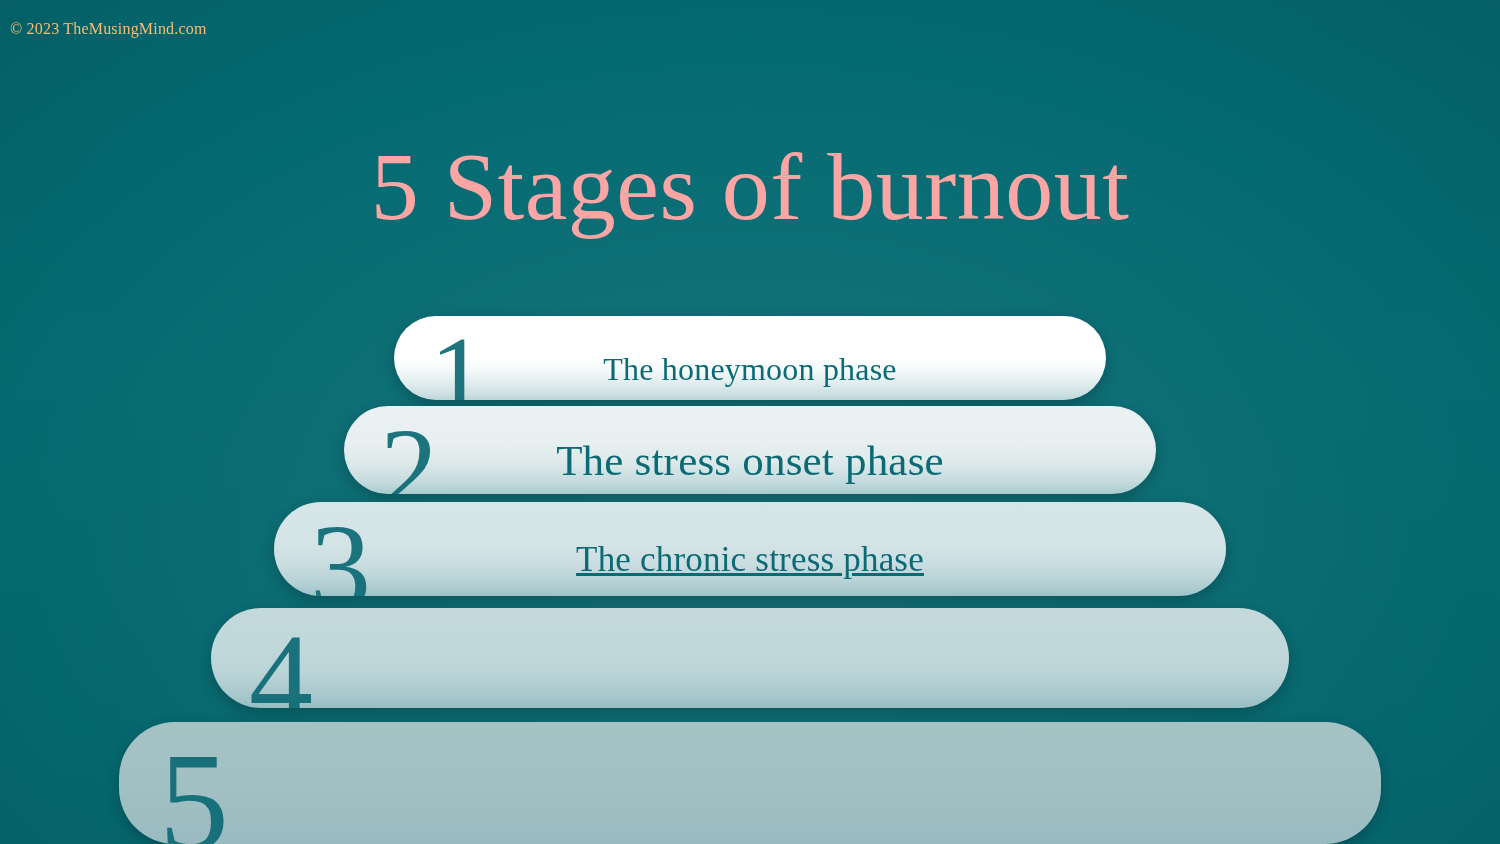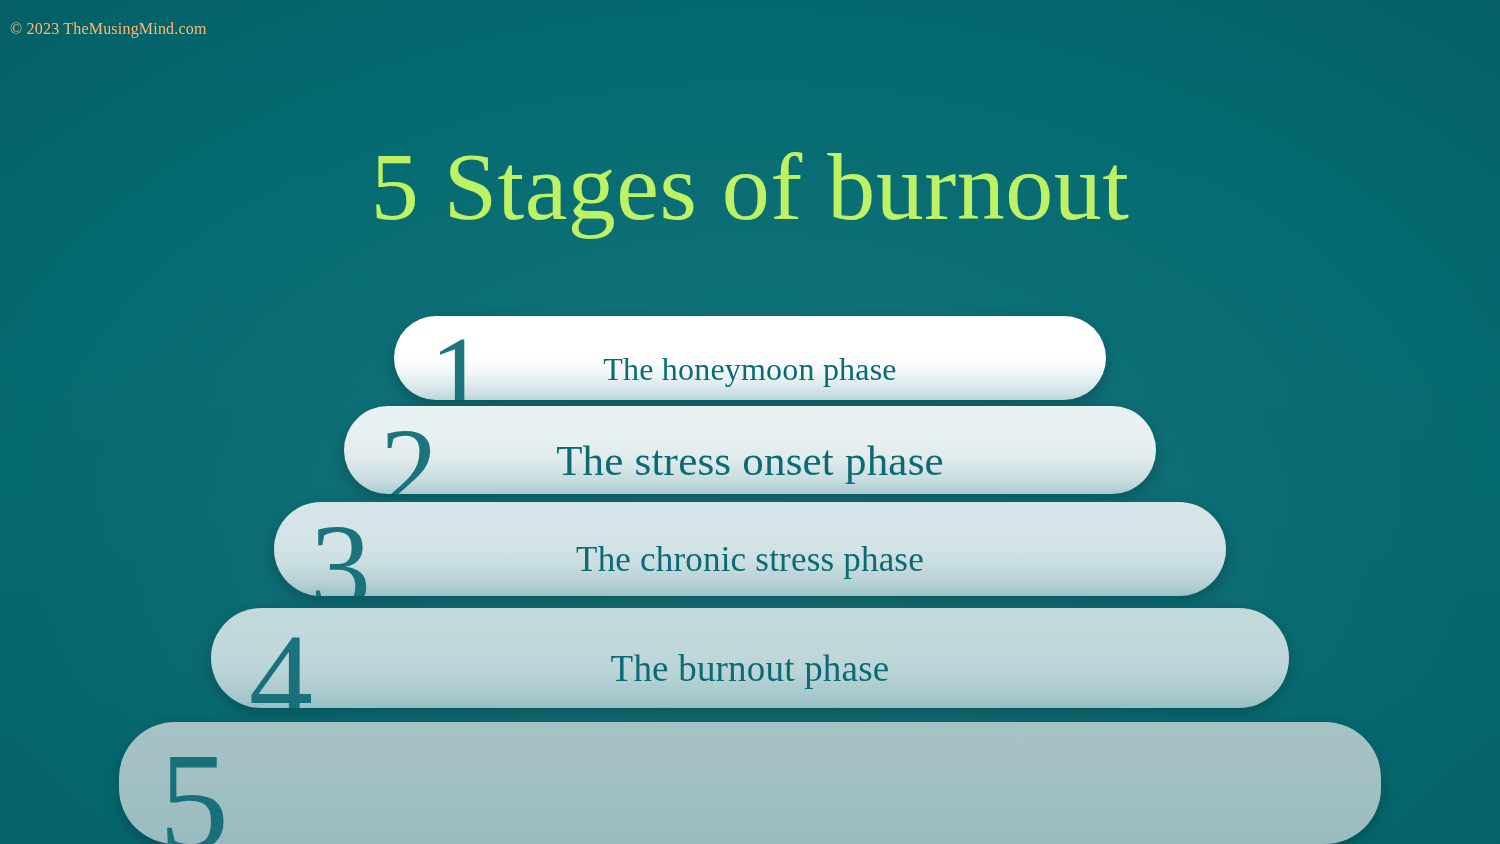--- a/index.html
+++ b/index.html
@@ -39,21 +39,21 @@
     z-index: 5;
     white-space: nowrap;
   }
 
   .page-title {
     position: absolute;
     top: 72px;
     left: 0;
     width: 1500px;
     text-align: center;
-    color: #bef264;
+    color: #fca5a5;
     font-size: 96px;
     line-height: 1.06;
     font-weight: normal;
     letter-spacing: 0.5px;
     z-index: 5;
   }
 
   
   .stage-stack {
     position: absolute;
@@ -124,21 +124,21 @@
   .row-2 .stage-number { font-size: 116px; top: 5px; left: 36px; }
   .row-2 .stage-label { font-size: 43px; }
 
   .row-3 { top: 186px; }
   .row-3 .stage-bar {
     width: 952px; height: 94px; border-radius: 47px;
     background: linear-gradient(180deg,
       #d6e5e7 0%, #d4e4e6 44%, #cadde0 66%, #b5d1d5 86%, #9cc3c8 100%);
   }
   .row-3 .stage-number { font-size: 122px; top: 5px; left: 36px; }
-  .row-3 .stage-label { font-size: 35px; }
+  .row-3 .stage-label { font-size: 35px; text-decoration: underline; }
 
   .row-4 { top: 292px; }
   .row-4 .stage-bar {
     width: 1078px; height: 100px; border-radius: 50px;
     background: linear-gradient(180deg,
       #c3d9dc 0%, #c1d8db 44%, #b9d3d6 66%, #a9c9cd 86%, #97bec3 100%);
   }
   .row-4 .stage-number { font-size: 128px; top: 6px; left: 38px; }
   .row-4 .stage-label { font-size: 37px; }
 
@@ -179,21 +179,20 @@
   <div class="stage-row row-3">
     <div class="stage-bar">
       <span class="stage-number">3</span>
       <span class="stage-label">The chronic stress phase</span>
     </div>
   </div>
 
   <div class="stage-row row-4">
     <div class="stage-bar">
       <span class="stage-number">4</span>
-      <span class="stage-label">The burnout phase</span>
     </div>
   </div>
 
   <div class="stage-row row-5">
     <div class="stage-bar">
       <span class="stage-number">5</span>
     </div>
   </div>
 
 </div>

